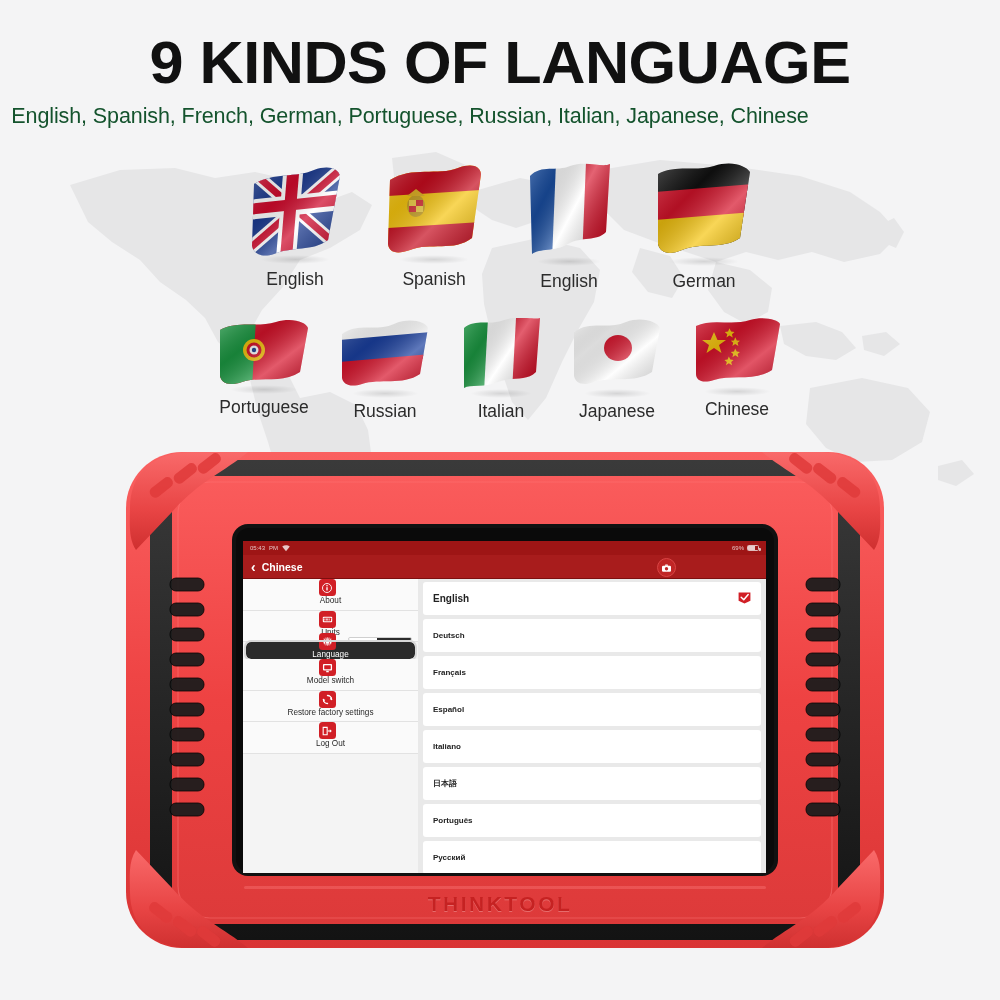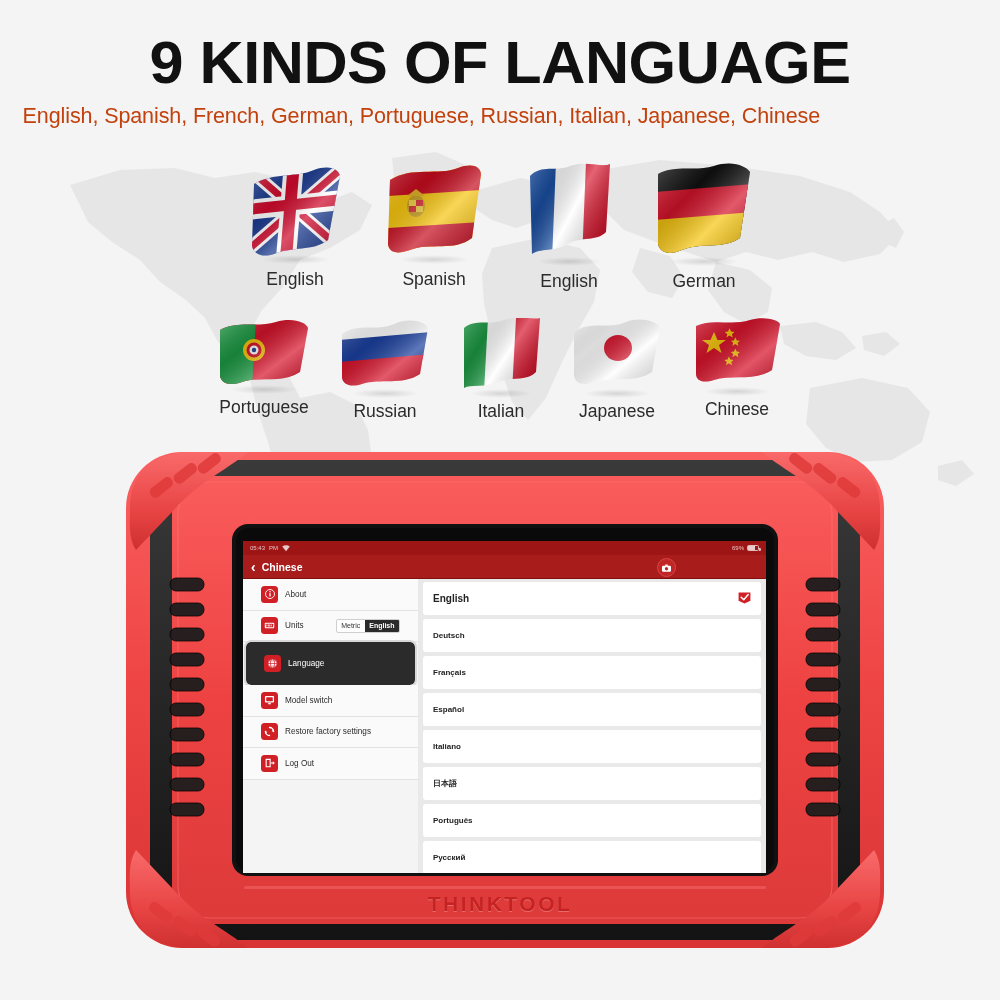--- a/index.html
+++ b/index.html
@@ -18,22 +18,22 @@
 
   
   .headline{
     position:absolute; top:28px; left:0; width:1000px; text-align:center;
     font-size:60px; font-weight:bold; letter-spacing:-0.5px;
     color:#111; z-index:3;
     font-family:"Liberation Sans", sans-serif;
     transform:scaleX(1.02);
   }
   .subhead{
-    position:absolute; top:104px; left:0; width:820px; text-align:right;
-    font-size:21.5px; color:#c2410c; z-index:3; letter-spacing:-0.1px;
+    position:absolute; top:104px; left:0; width:820px; text-align:center;
+    font-size:21.5px; color:#14532d; z-index:3; letter-spacing:-0.1px;
   }
 
   
   .flag-row{ position:absolute; width:1000px; z-index:2; display:flex; justify-content:center; }
   #row1{ top:162px; gap:44px; }
   #row2{ top:318px; gap:30px; }
   .flag-cell{ width:auto; text-align:center; position:relative; }
   .flag-wrap{ position:relative; display:flex; align-items:flex-end; justify-content:center; }
   .flag-shadow{
     position:absolute; bottom:-6px; left:50%; transform:translateX(-50%);
@@ -75,26 +75,26 @@
   .cam-btn{
     position:absolute; left:50%; margin-left:152px; top:3px;
     width:19px; height:19px; border-radius:50%;
     background:#c02626; border:1.5px solid #d94545;
     display:flex; align-items:center; justify-content:center;
   }
 
   .body-area{ display:flex; height:294px; background:#e9e9e9; }
   .sidebar{ width:175px; background:#f4f4f4; }
   .side-item{
-    height:31.5px; display:flex; align-items:center; padding:0 18px;
-    border-bottom:1px solid #e2e2e2; position:relative; background:#fafafa;
+    height:31.5px; display:flex; align-items:center; padding:0 6px;
+    border-bottom:1px solid #e2e2e2; position:relative; background:#fafafa;flex-direction:column;
   }
   .side-item.active{
-    background:#2b2b2b; border-radius:5px; margin:0 3px; height:43px;
-    border-bottom:none; outline:2px solid #d8d8d8;
+    background:#2b2b2b; border-radius:5px; margin:0 3px; height:17px;
+    border-bottom:none; outline:2px solid #d8d8d8;justify-content:flex-end;
   }
   .side-ico{
     width:17px; height:17px; border-radius:3.5px; background:#d11f26;
     display:flex; align-items:center; justify-content:center; flex:0 0 auto;
     margin-right:7px;
   }
   .side-label{ font-size:8.2px; color:#2a2a2a; }
   .side-item.active .side-label{ color:#fff; }
   .unit-toggle{
     margin-left:auto; display:flex; border-radius:2px; overflow:hidden;

